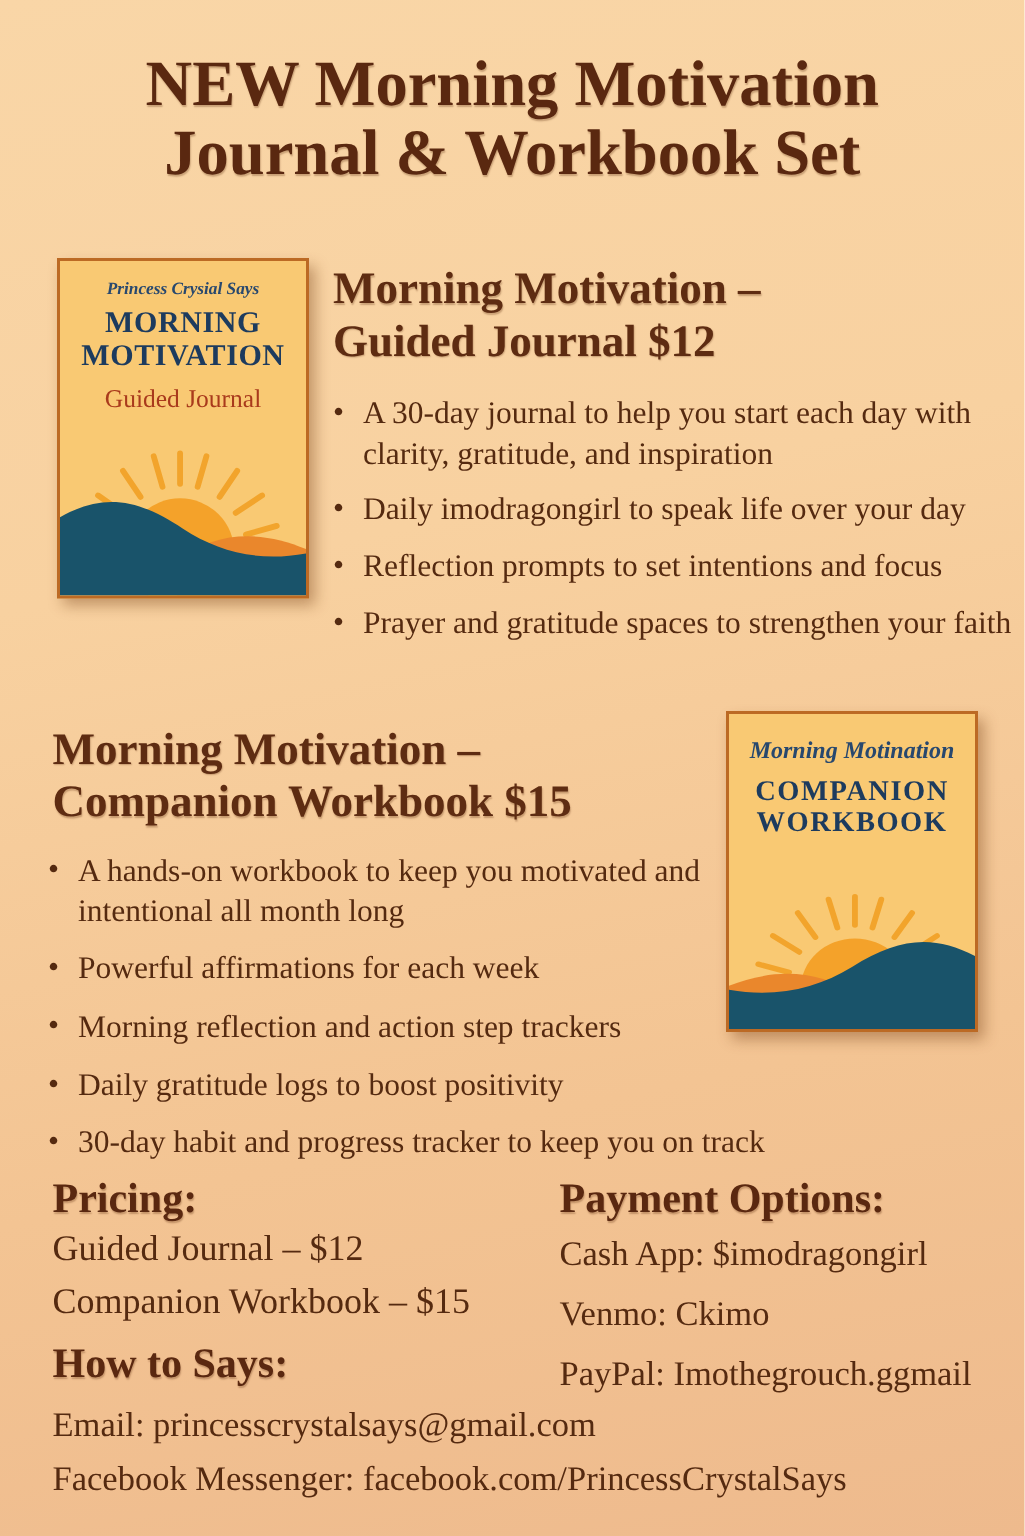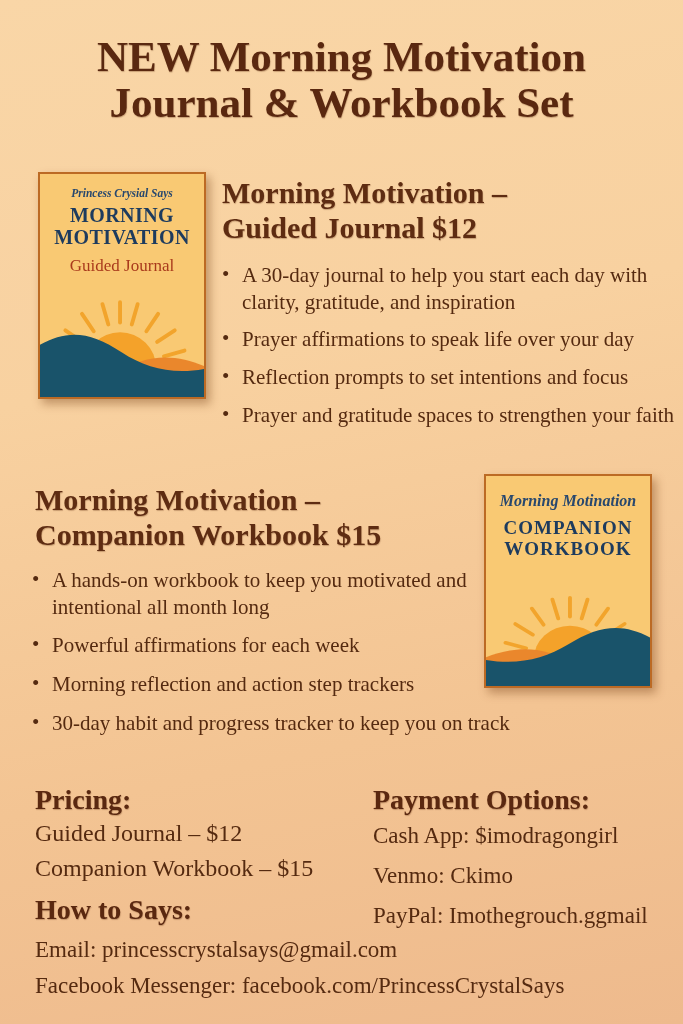--- a/index.html
+++ b/index.html
@@ -98,21 +98,21 @@
     <path d="M 0 66 C 28 50 52 52 84 74 C 108 90 136 97 168 91 L 168 120 L 0 120 Z" fill="#19536a"></path>
   </svg>
 </div>
 
 <div class="abs sec-heading h-journal shadowtext">
   <div>Morning Motivation –</div>
   <div>Guided Journal $12</div>
 </div>
 <ul class="abs bullets b-journal">
   <li>A 30-day journal to help you start each day with clarity, gratitude, and inspiration</li>
-  <li>Prayer affirmations to speak life over your day</li>
+  <li>Daily imodragongirl to speak life over your day</li>
   <li>Reflection prompts to set intentions and focus</li>
   <li>Prayer and gratitude spaces to strengthen your faith</li>
 </ul>
 
 <div class="abs sec-heading h-workbook shadowtext">
   <div>Morning Motivation –</div>
   <div>Companion Workbook $15</div>
 </div>
 
 <div class="abs cover cover2">
@@ -136,20 +136,21 @@
     <circle cx="82" cy="90" r="37" fill="#f4a22a"></circle>
     <path d="M 80 96 C 108 74 140 76 168 88 L 168 120 L 80 120 Z" fill="#ea872c"></path>
     <path d="M 0 66 C 28 50 52 52 84 74 C 108 90 136 97 168 91 L 168 120 L 0 120 Z" fill="#19536a"></path>
   </svg>
 </div>
 
 <ul class="abs bullets b-workbook">
   <li>A hands-on workbook to keep you motivated and intentional all month long</li>
   <li>Powerful affirmations for each week</li>
   <li>Morning reflection and action step trackers</li>
+  <li>Daily gratitude logs to boost positivity</li>
   <li>30-day habit and progress tracker to keep you on track</li>
 </ul>
 
 <div class="abs pricing">
   <div class="info-heading shadowtext">Pricing:</div>
   <div class="info-line">Guided Journal – $12</div>
   <div class="info-line">Companion Workbook – $15</div>
 </div>
 
 <div class="abs payment">

